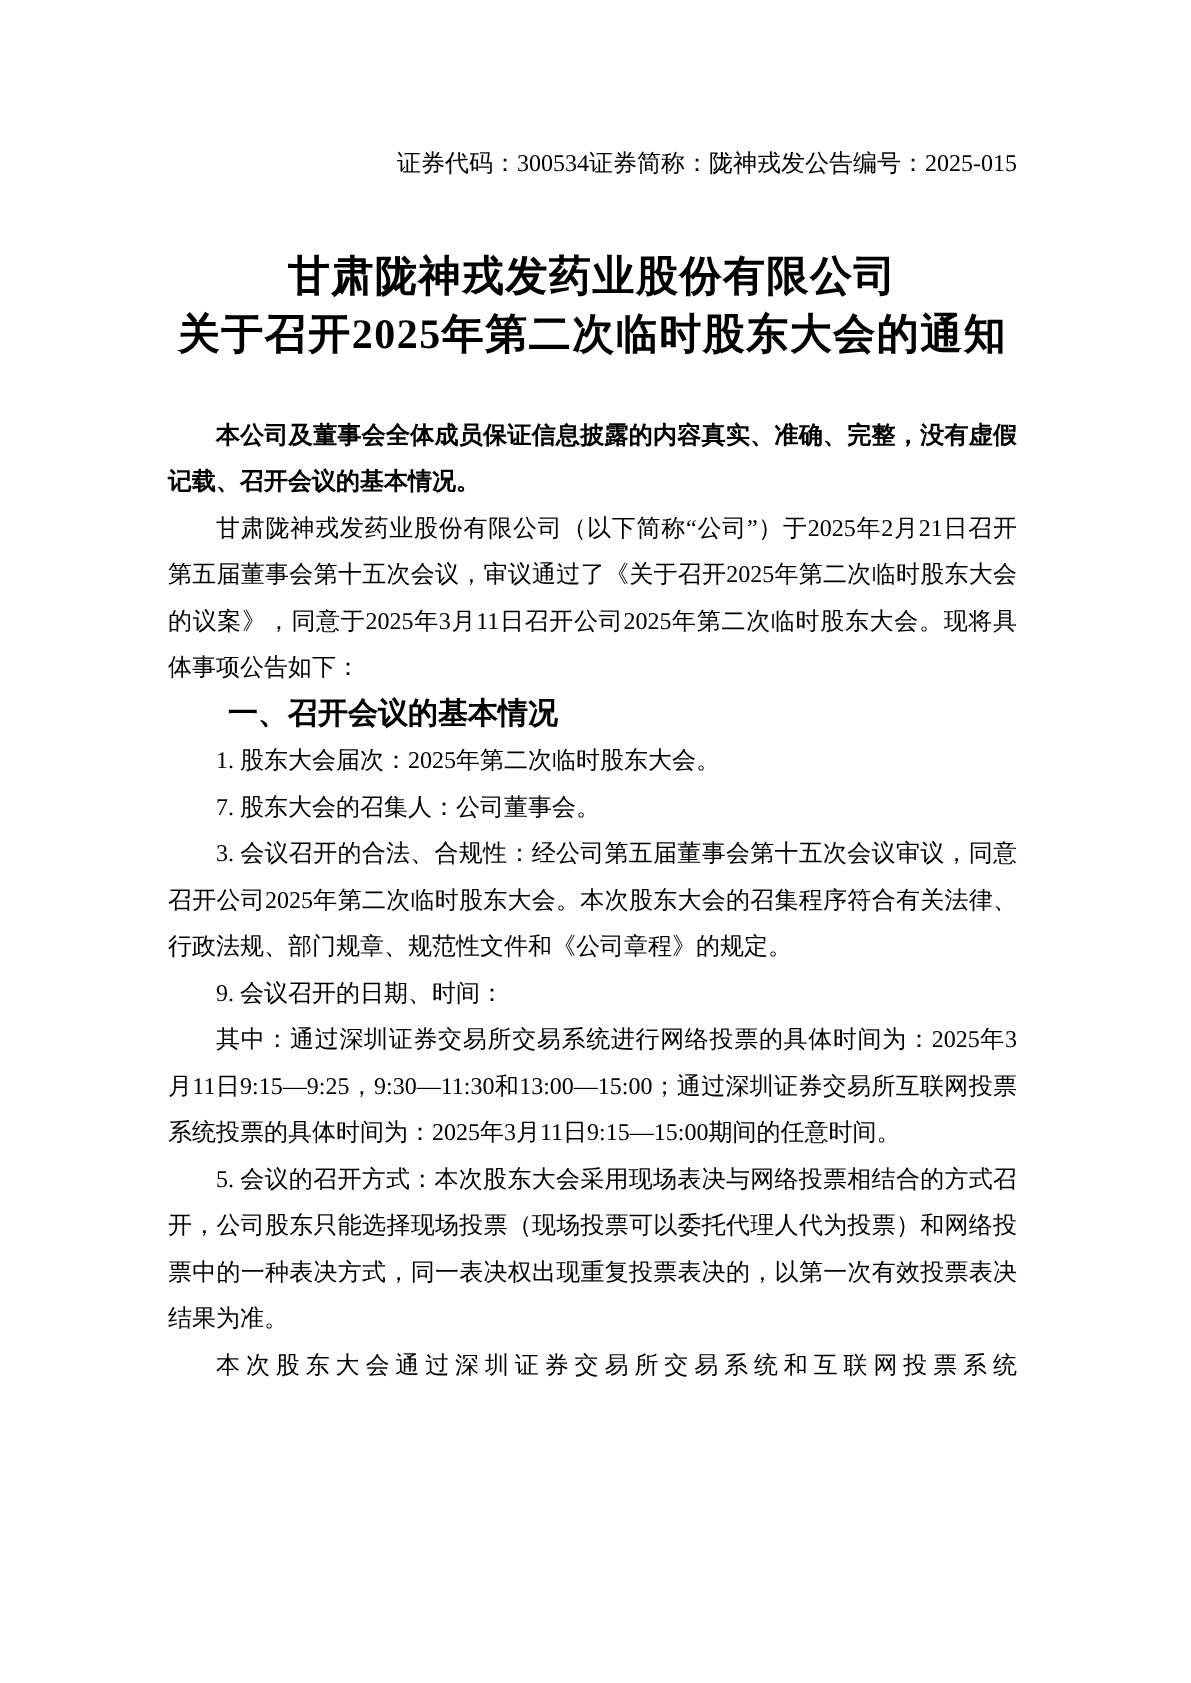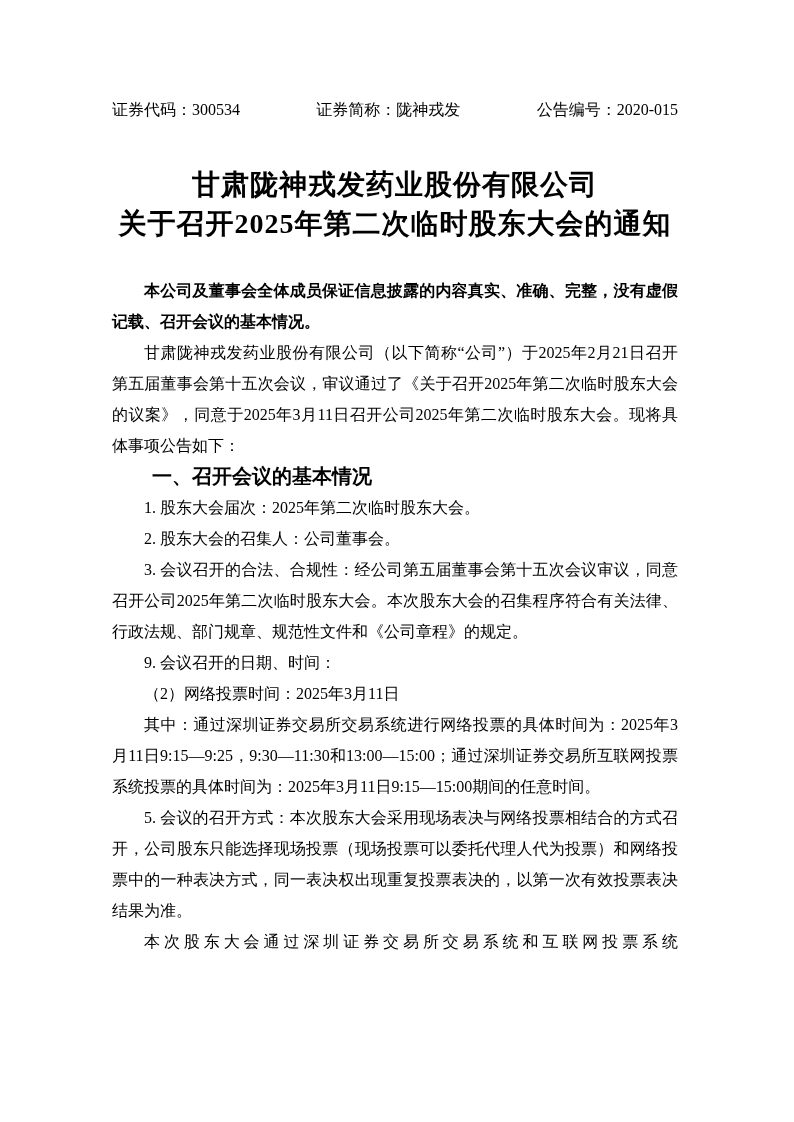--- a/index.html
+++ b/index.html
@@ -11,21 +11,21 @@
     background: #ffffff;
     box-sizing: border-box;
     padding: 100px 116px 0 112px;
     font-family: "Liberation Serif", "DejaVu Serif", serif;
     color: #000000;
     font-size: 16px;
     overflow: hidden;
   }
   .header-row {
     display: flex;
-    justify-content: space-between;
+    justify-content: flex-end;
     align-items: baseline;
     line-height: 20px;
     white-space: nowrap;
   }
   .title {
     font-size: 28px;
     font-weight: bold;
     text-align: center;
     margin: 0;
     line-height: 30px;
@@ -55,34 +55,33 @@
   .justify-last { text-align-last: justify; }
 </style>
 </head>
 <body>
 
 <div class="page">
 
   <div class="header-row">
     <span>证券代码：300534</span>
     <span>证券简称：陇神戎发</span>
-    <span>公告编号：2020-015</span>
+    <span>公告编号：2025-015</span>
   </div>
 
   <h1 class="title title-company">甘肃陇神戎发药业股份有限公司</h1>
   <h1 class="title title-notice">关于召开2025年第二次临时股东大会的通知</h1>
 
   <p class="para disclaimer">本公司及董事会全体成员保证信息披露的内容真实、准确、完整，没有虚假记载、召开会议的基本情况。</p>
 
   <p class="para intro">甘肃陇神戎发药业股份有限公司（以下简称“公司”）于2025年2月21日召开第五届董事会第十五次会议，审议通过了《关于召开2025年第二次临时股东大会的议案》，同意于2025年3月11日召开公司2025年第二次临时股东大会。现将具体事项公告如下：</p>
 
   <h2 class="section-heading">一、召开会议的基本情况</h2>
 
   <p class="para">1. 股东大会届次：2025年第二次临时股东大会。</p>
-  <p class="para">2. 股东大会的召集人：公司董事会。</p>
+  <p class="para">7. 股东大会的召集人：公司董事会。</p>
   <p class="para">3. 会议召开的合法、合规性：经公司第五届董事会第十五次会议审议，同意召开公司2025年第二次临时股东大会。本次股东大会的召集程序符合有关法律、行政法规、部门规章、规范性文件和《公司章程》的规定。</p>
   <p class="para">9. 会议召开的日期、时间：</p>
-  <p class="para">（2）网络投票时间：2025年3月11日</p>
   <p class="para">其中：通过深圳证券交易所交易系统进行网络投票的具体时间为：2025年3月11日9:15—9:25，9:30—11:30和13:00—15:00；通过深圳证券交易所互联网投票系统投票的具体时间为：2025年3月11日9:15—15:00期间的任意时间。</p>
   <p class="para">5. 会议的召开方式：本次股东大会采用现场表决与网络投票相结合的方式召开，公司股东只能选择现场投票（现场投票可以委托代理人代为投票）和网络投票中的一种表决方式，同一表决权出现重复投票表决的，以第一次有效投票表决结果为准。</p>
   <p class="para justify-last">本次股东大会通过深圳证券交易所交易系统和互联网投票系统</p>
 
 </div>
 
 </body></html>

